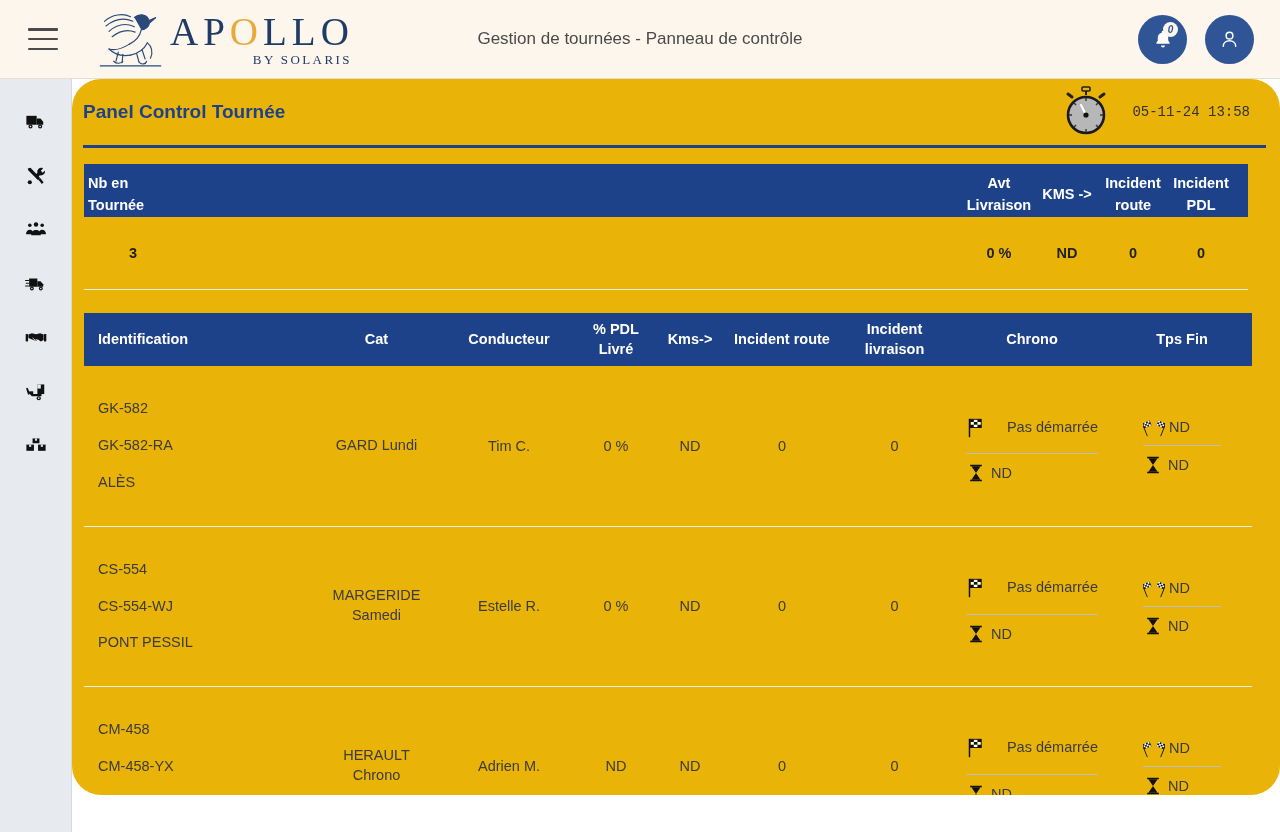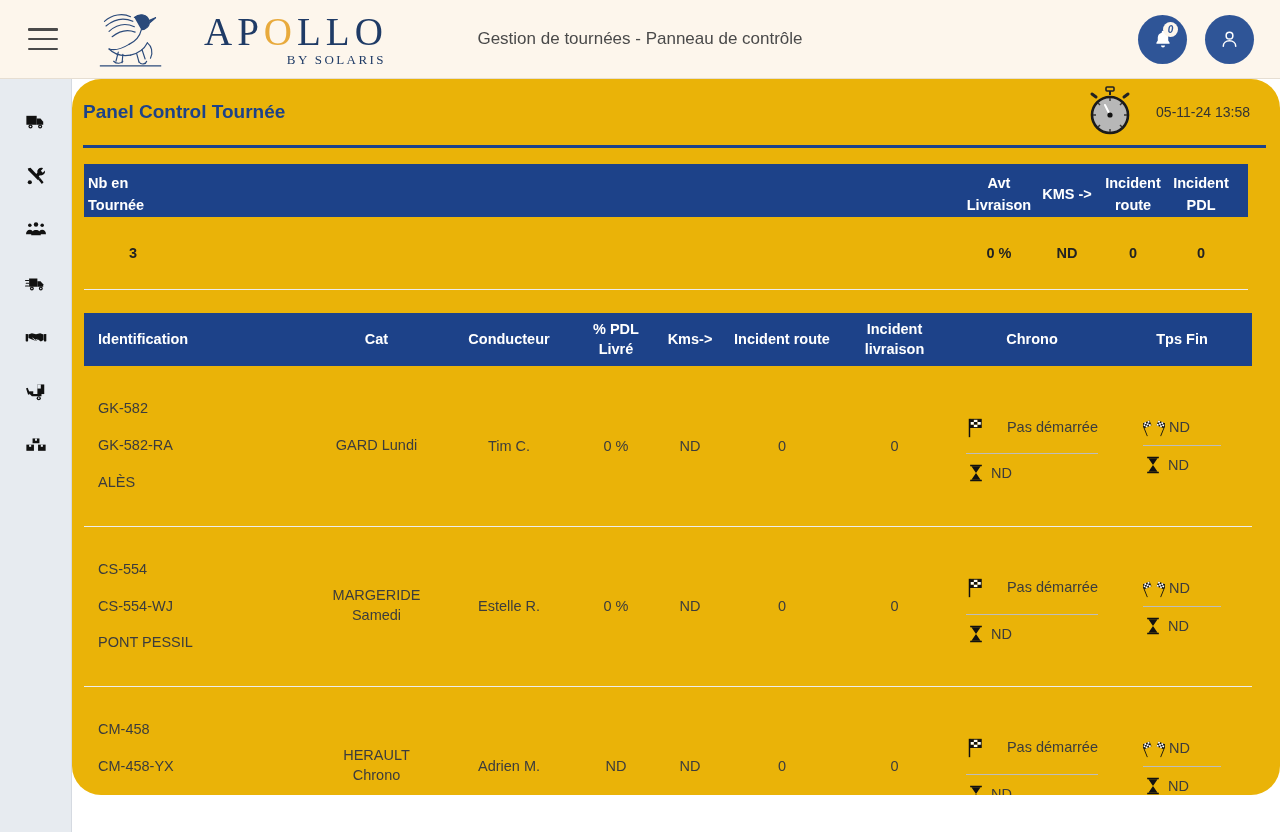--- a/index.html
+++ b/index.html
@@ -40,21 +40,20 @@
   .logo-text {
     display: flex; flex-direction: column; align-items: flex-end;
     margin-left: 2px; line-height: 1;
   }
   .logo-apollo {
     font-family: "Liberation Serif", serif;
     font-size: 39px;
     letter-spacing: 5px;
     color: #1f3b66;
     white-space: nowrap;
-    margin-left: 34px;
   }
   .logo-apollo .gold { color: #e8aa3c; }
   .logo-sub {
     font-family: "Liberation Serif", serif;
     font-size: 13px;
     letter-spacing: 2.4px;
     color: #1f3b66;
     margin-top: 2px;
     margin-right: 2px;
   }
@@ -122,21 +121,21 @@
   }
   .page-title {
     font-size: 19px; font-weight: bold;
     color: #1d4289;
   }
   .head-right {
     margin-left: auto;
     display: flex; align-items: center; gap: 22px;
   }
   .stopwatch { width: 48px; height: 52px; }
-  .timestamp { font-size: 14px; color: #333; margin-right: 22px; }
+  .timestamp { font-size: 14px; color: #333; margin-right: 22px; font-family: Liberation Mono, monospace; }
 
   .head-rule {
     height: 3px; background: #1d4289;
     margin: 0 14px 0 11px;
   }
 
   
   .summary-head {
     margin: 16px 32px 0 12px;
     background: #1d4289;

